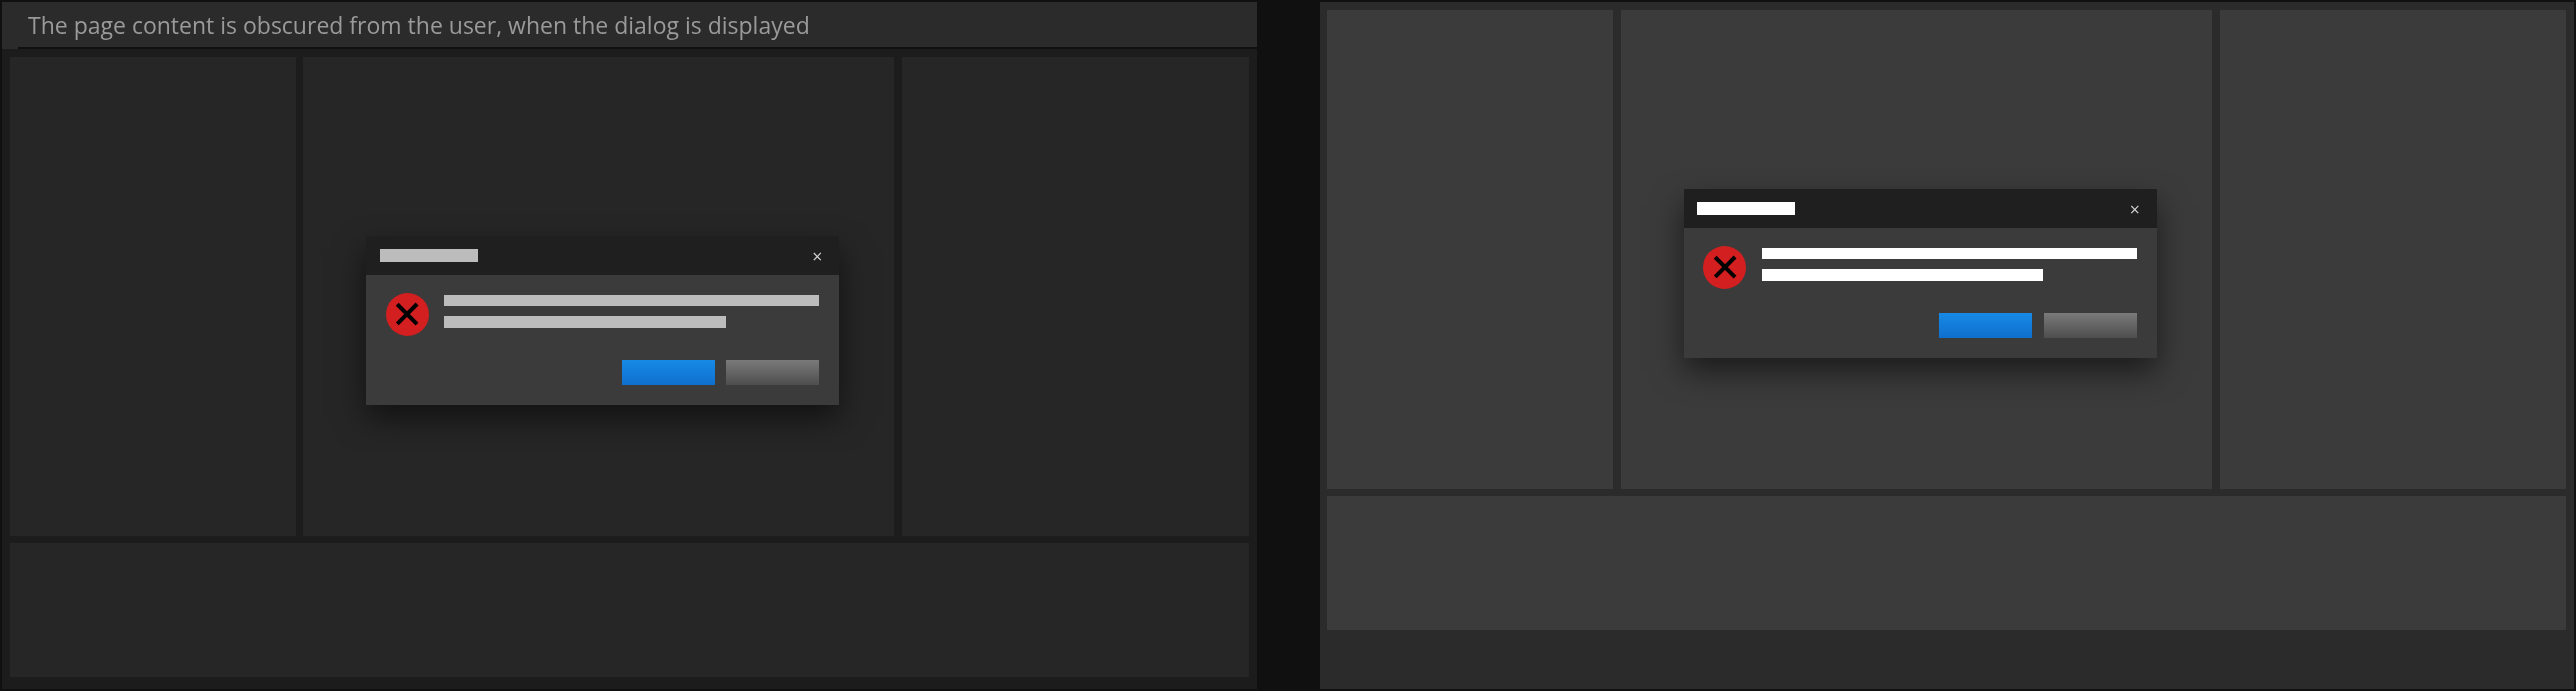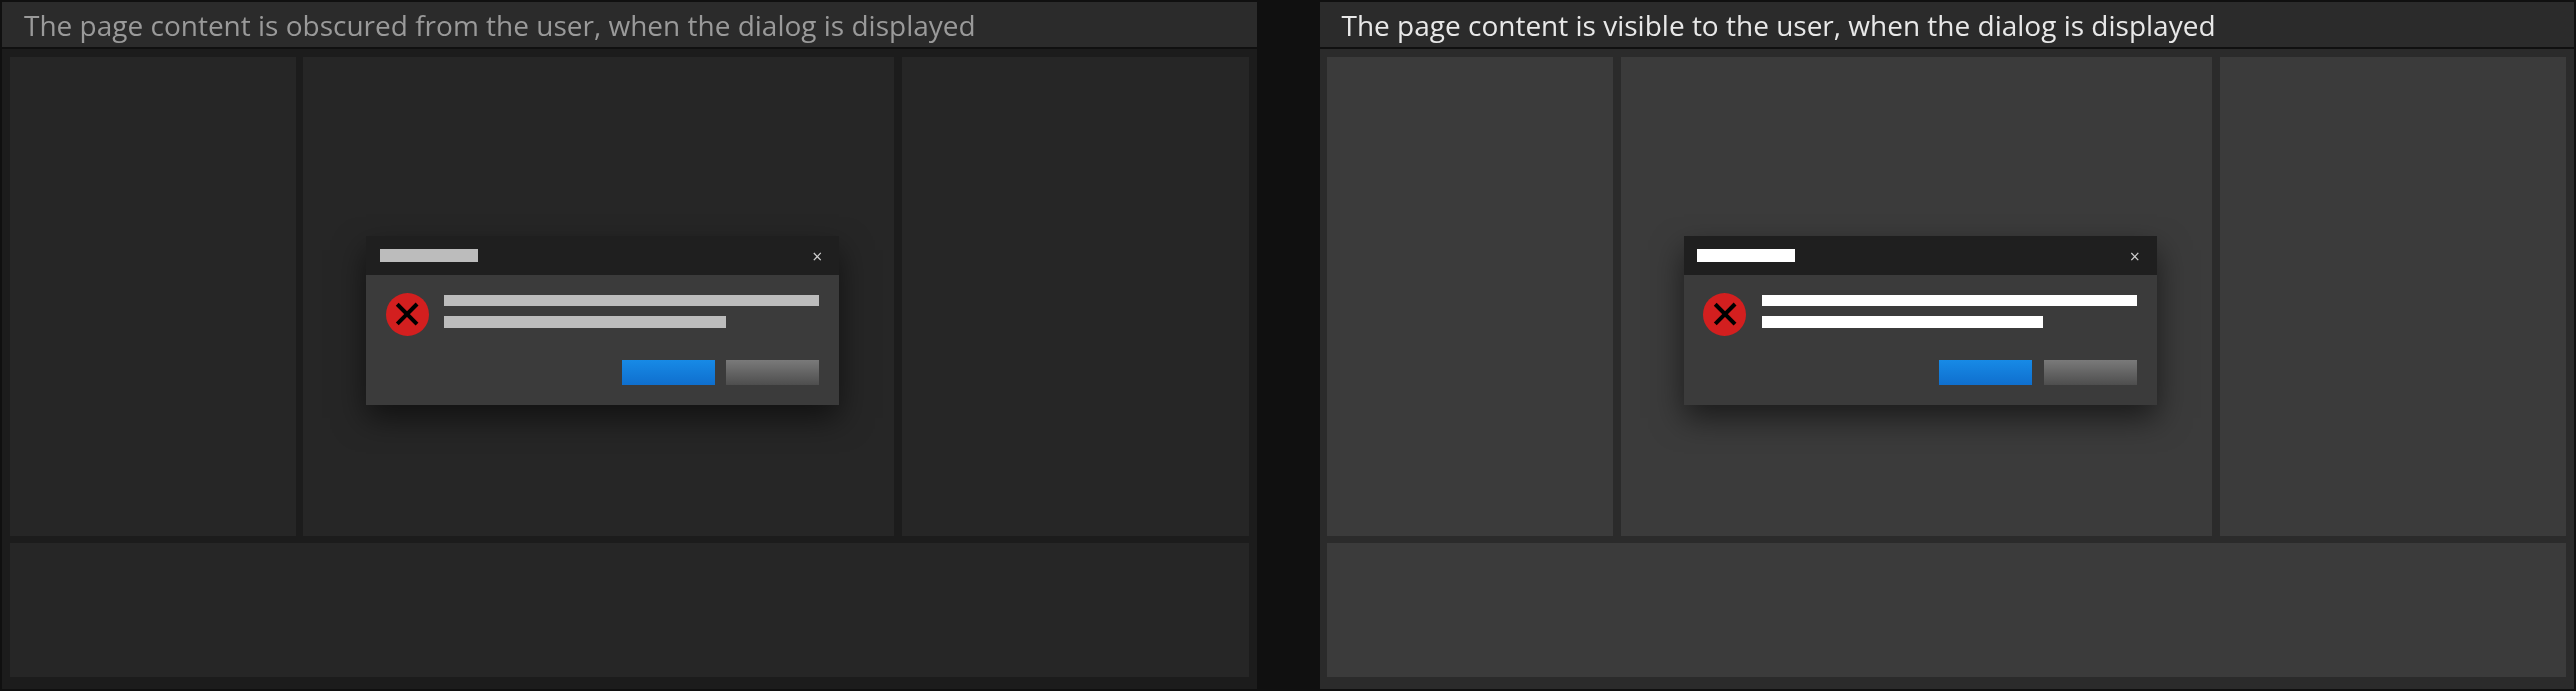--- a/index.html
+++ b/index.html
@@ -23,23 +23,24 @@
     display: flex;
     flex-direction: column;
   }
   .gap {
     width: 59px;
     background: #101010;
   }
   .caption-bar {
     height: 47px;
     line-height: 47px;
-    padding: 0 22px;
-    font-size: 28px;
+    padding: 0 10px;
+    font-size: 23px;
     border-bottom: 2px solid #101010;
+    margin-left: 16px;
   }
   .caption-obscured { color: #9a9a9a; }
   .caption-visible  { color: #e8e8e8; }
 
   .content-area {
     position: relative;
     flex: 1;
   }
   .panel {
     position: absolute;
@@ -172,21 +173,20 @@
           <button class="btn btn-primary"></button>
           <button class="btn btn-secondary"></button>
         </div>
       </div>
     </div>
   </div>
 
   <div class="gap"></div>
 
   <div class="example">
-    <div class="caption-bar caption-visible">The page content is visible to the user, when the dialog is displayed</div>
 
     <div class="content-area">
       <div class="panel side-left"></div>
       <div class="panel center"></div>
       <div class="panel side-right"></div>
       <div class="panel bottom"></div>
 
       <div class="dialog">
         <div class="dialog-titlebar">
           <div class="title-skel visible"></div>

